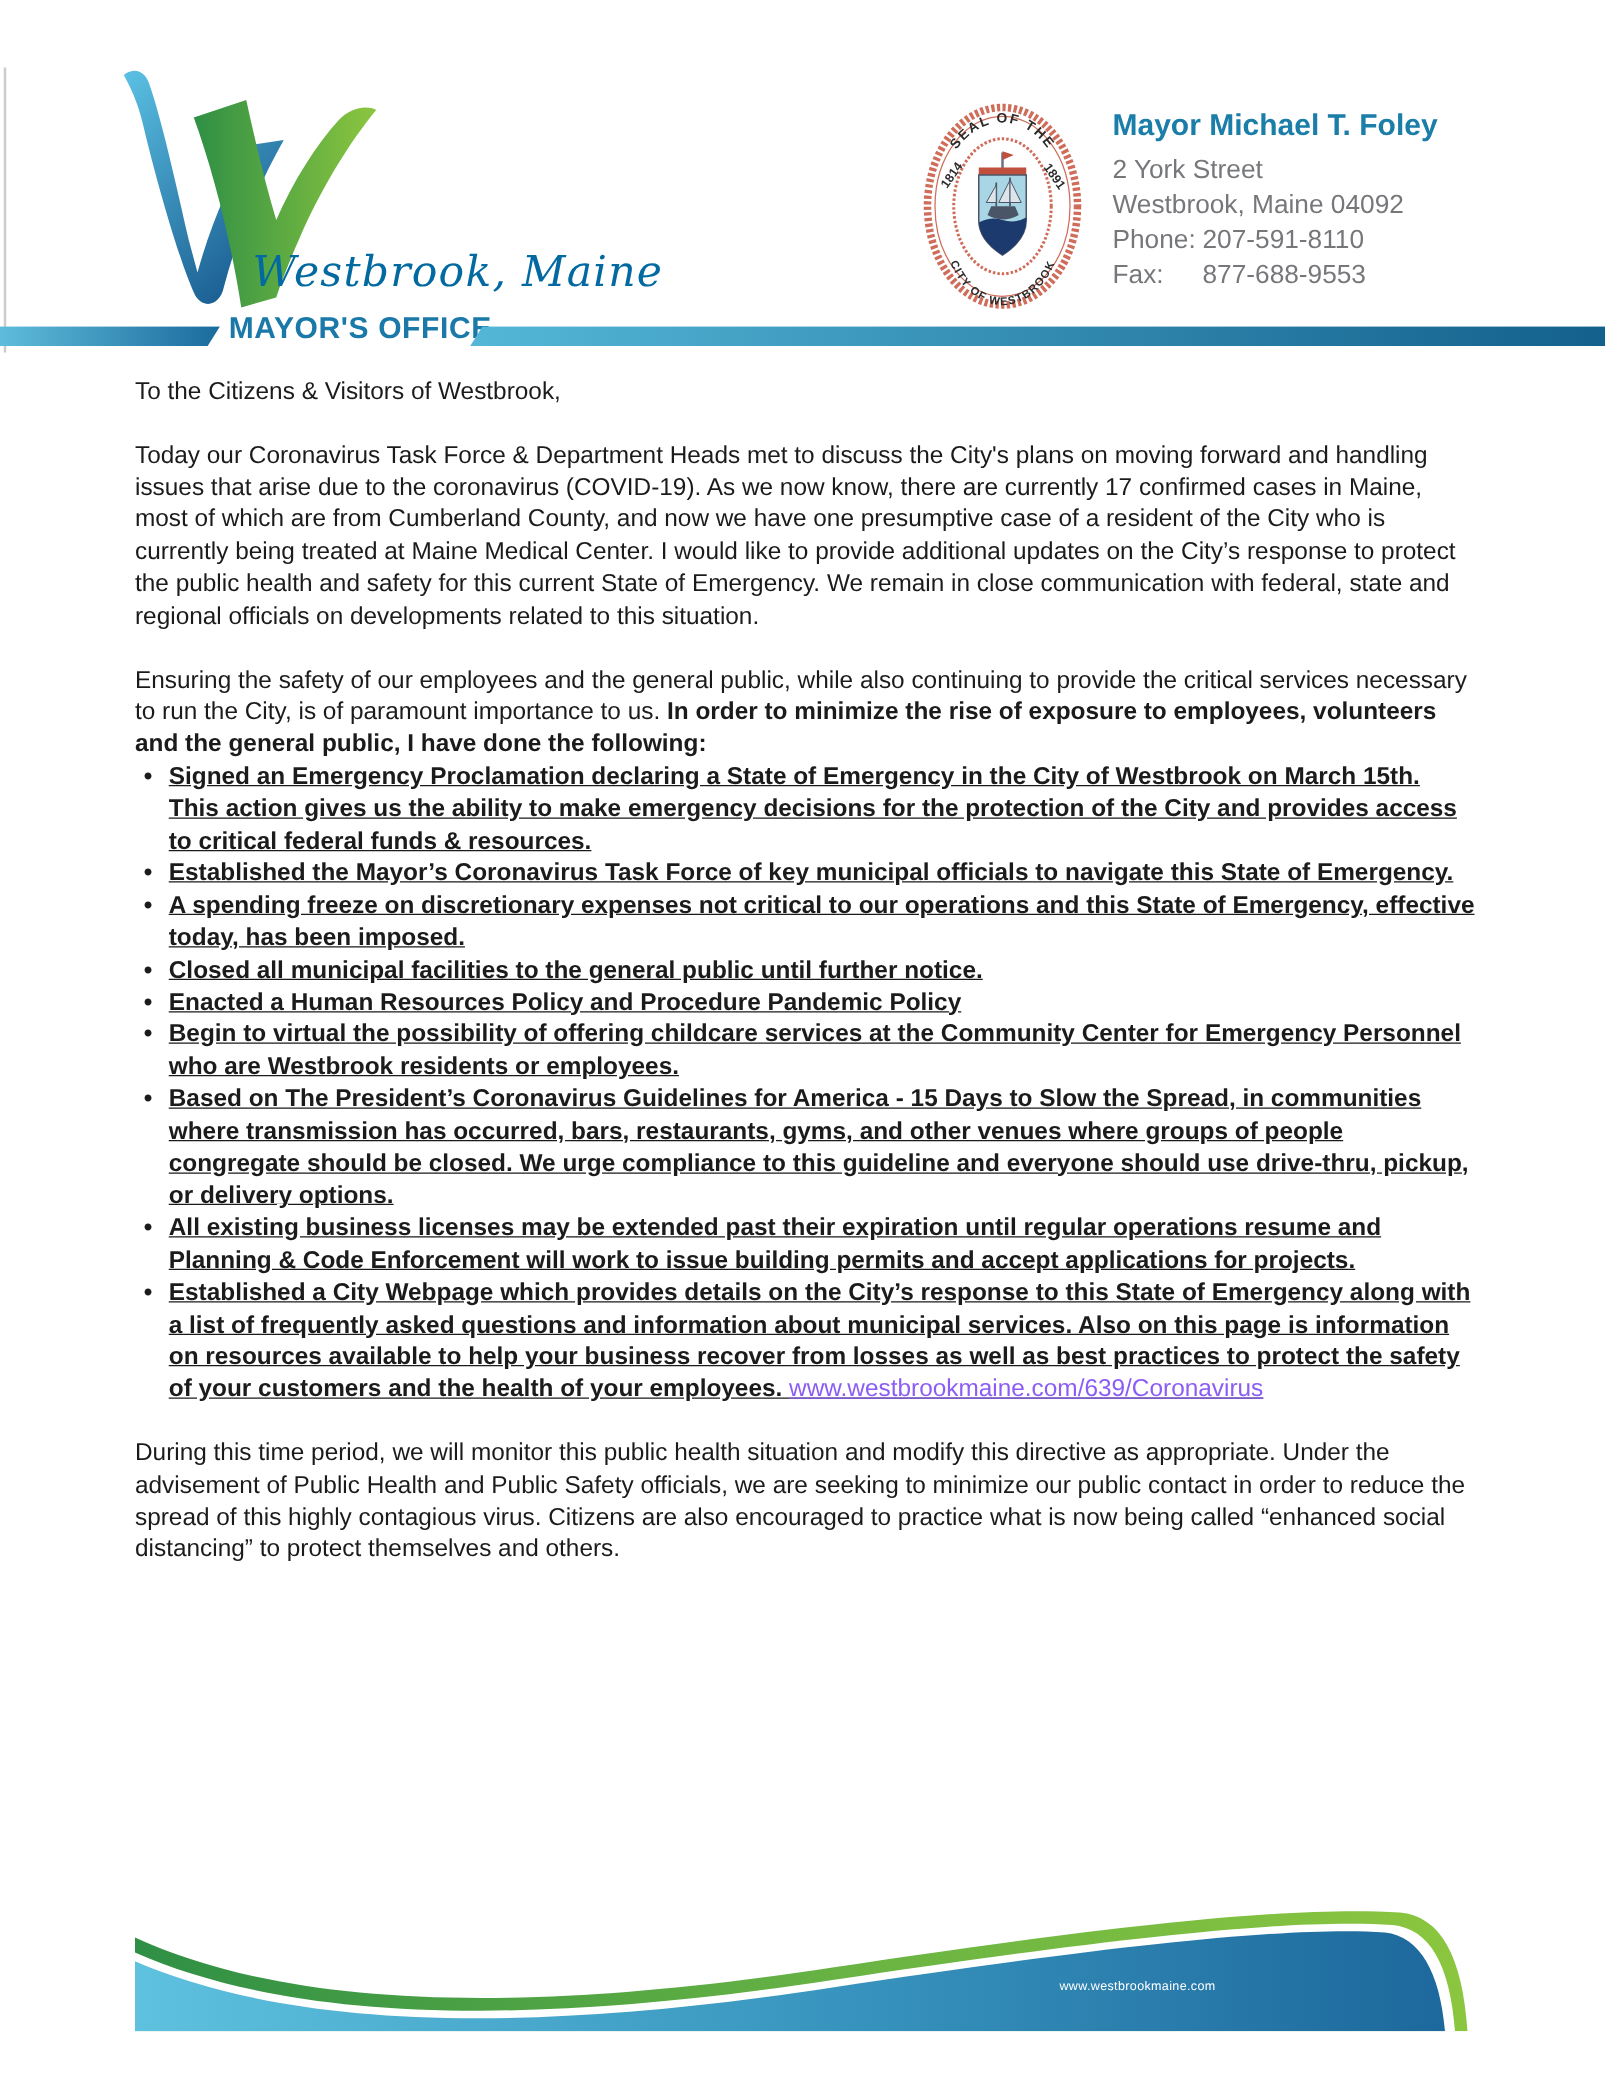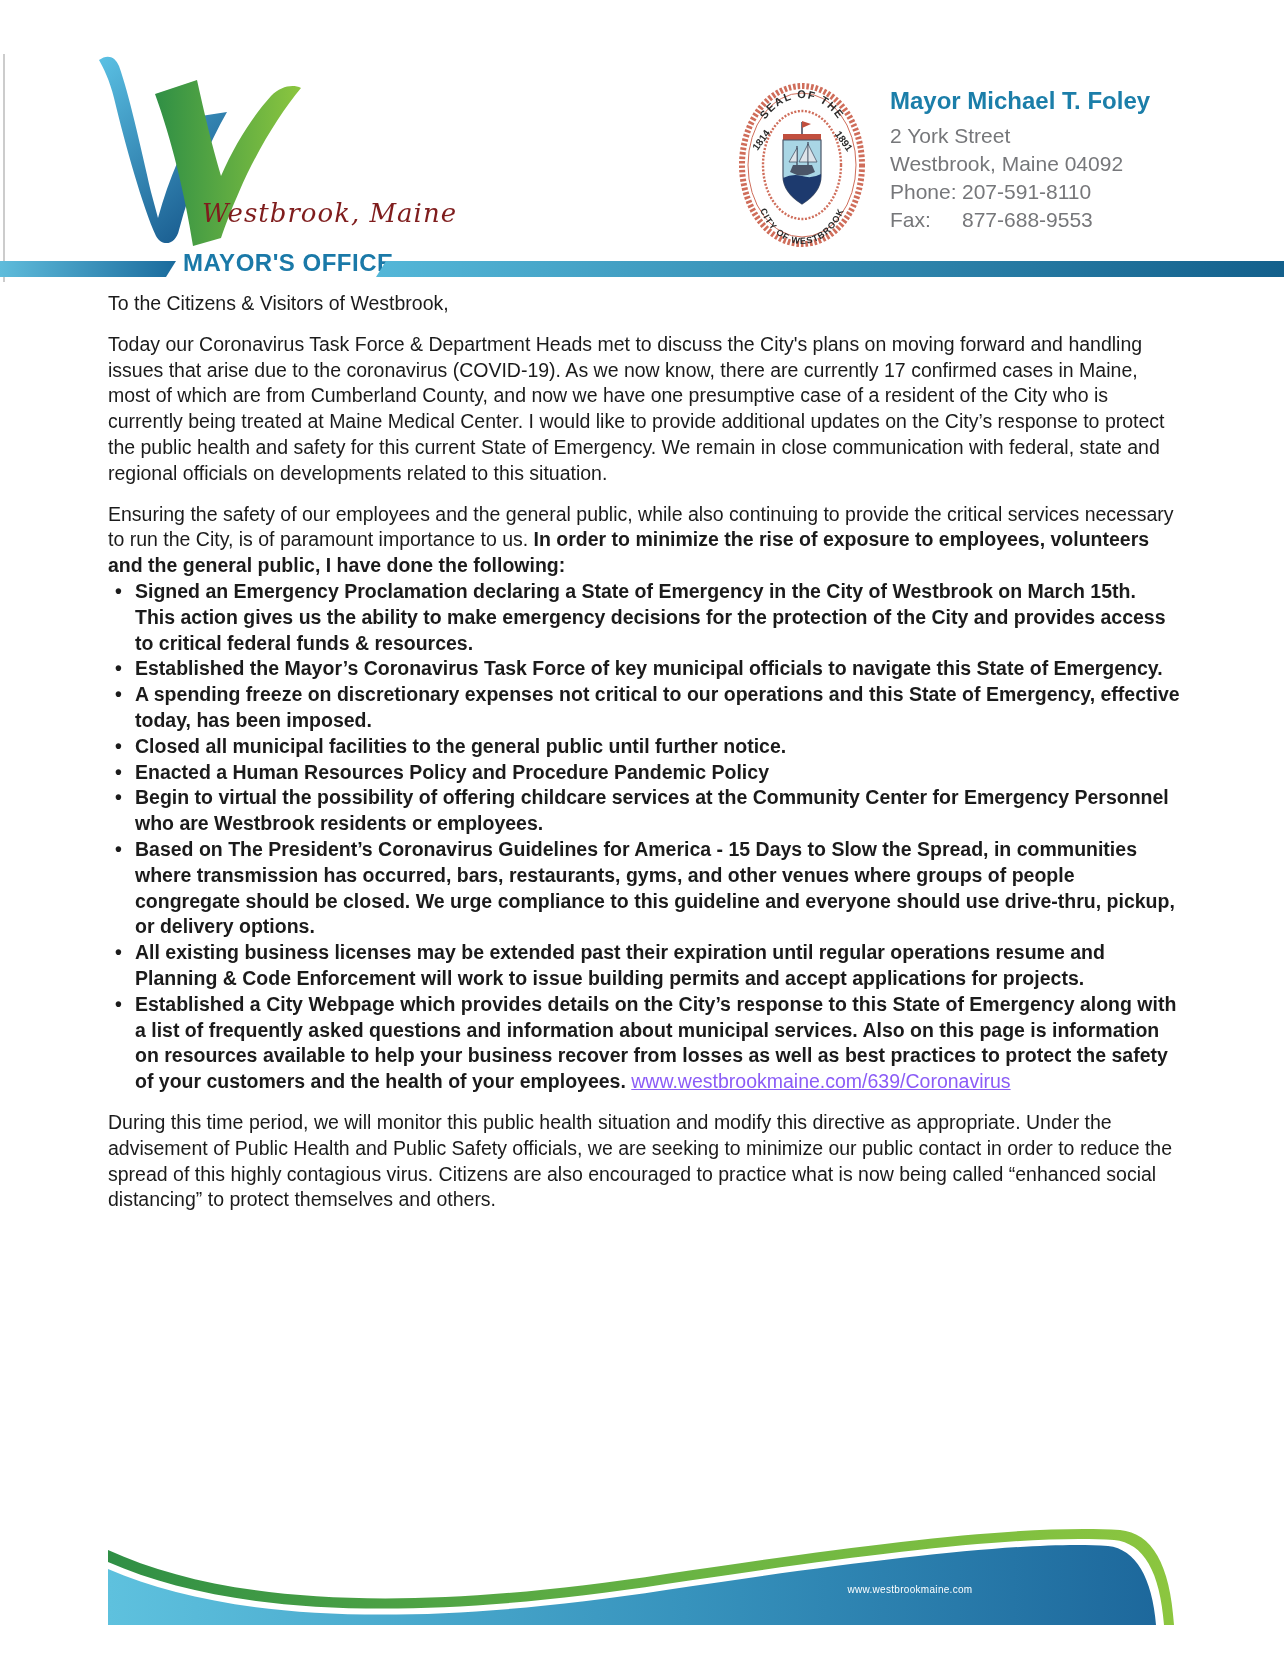--- a/index.html
+++ b/index.html
@@ -20,22 +20,22 @@
     width: 2px; height: 228px;
     background: #cccccc;
   }
   
   .logo-svg { position: absolute; left: 85px; top: 52px; }
   .wordmark {
     position: absolute;
     left: 202px; top: 198px;
     font-family: "DejaVu Serif", serif;
     font-style: italic;
-    font-size: 26px;
-    color: #7f1d1d;
+    font-size: 34px;
+    color: #0369a1;
     letter-spacing: 1px;
     white-space: nowrap;
   }
   .office-bar-left {
     position: absolute;
     left: 0; top: 261px;
     width: 176px; height: 16px;
     background: linear-gradient(to right, #5fbcdb, #1a6b9d);
     clip-path: polygon(0 0, 100% 0, calc(100% - 10px) 100%, 0 100%);
   }
@@ -74,28 +74,29 @@
   }
   .contact .lbl { display: inline-block; width: 72px; }
   
   .content {
     position: absolute;
     left: 108px; top: 276px;
     width: 1072px;
     font-size: 19.5px;
     line-height: 25.8px;
   }
-  .content p { margin-top: 15px; }
+  .content p { margin-top: 25px; }
   .content p.date { margin-top: 0; }
   .bold { font-weight: 700; }
   ul.bullets { list-style: none; margin: 0; }
   ul.bullets li {
     position: relative;
     padding-left: 27px;
     font-weight: 700;
+    text-decoration: underline;
   }
   ul.bullets li::before {
     content: "\2022";
     position: absolute;
     left: 7px;
   }
   a.doc-link {
     color: #8b5cf6;
     text-decoration: underline;
     font-weight: 400;

